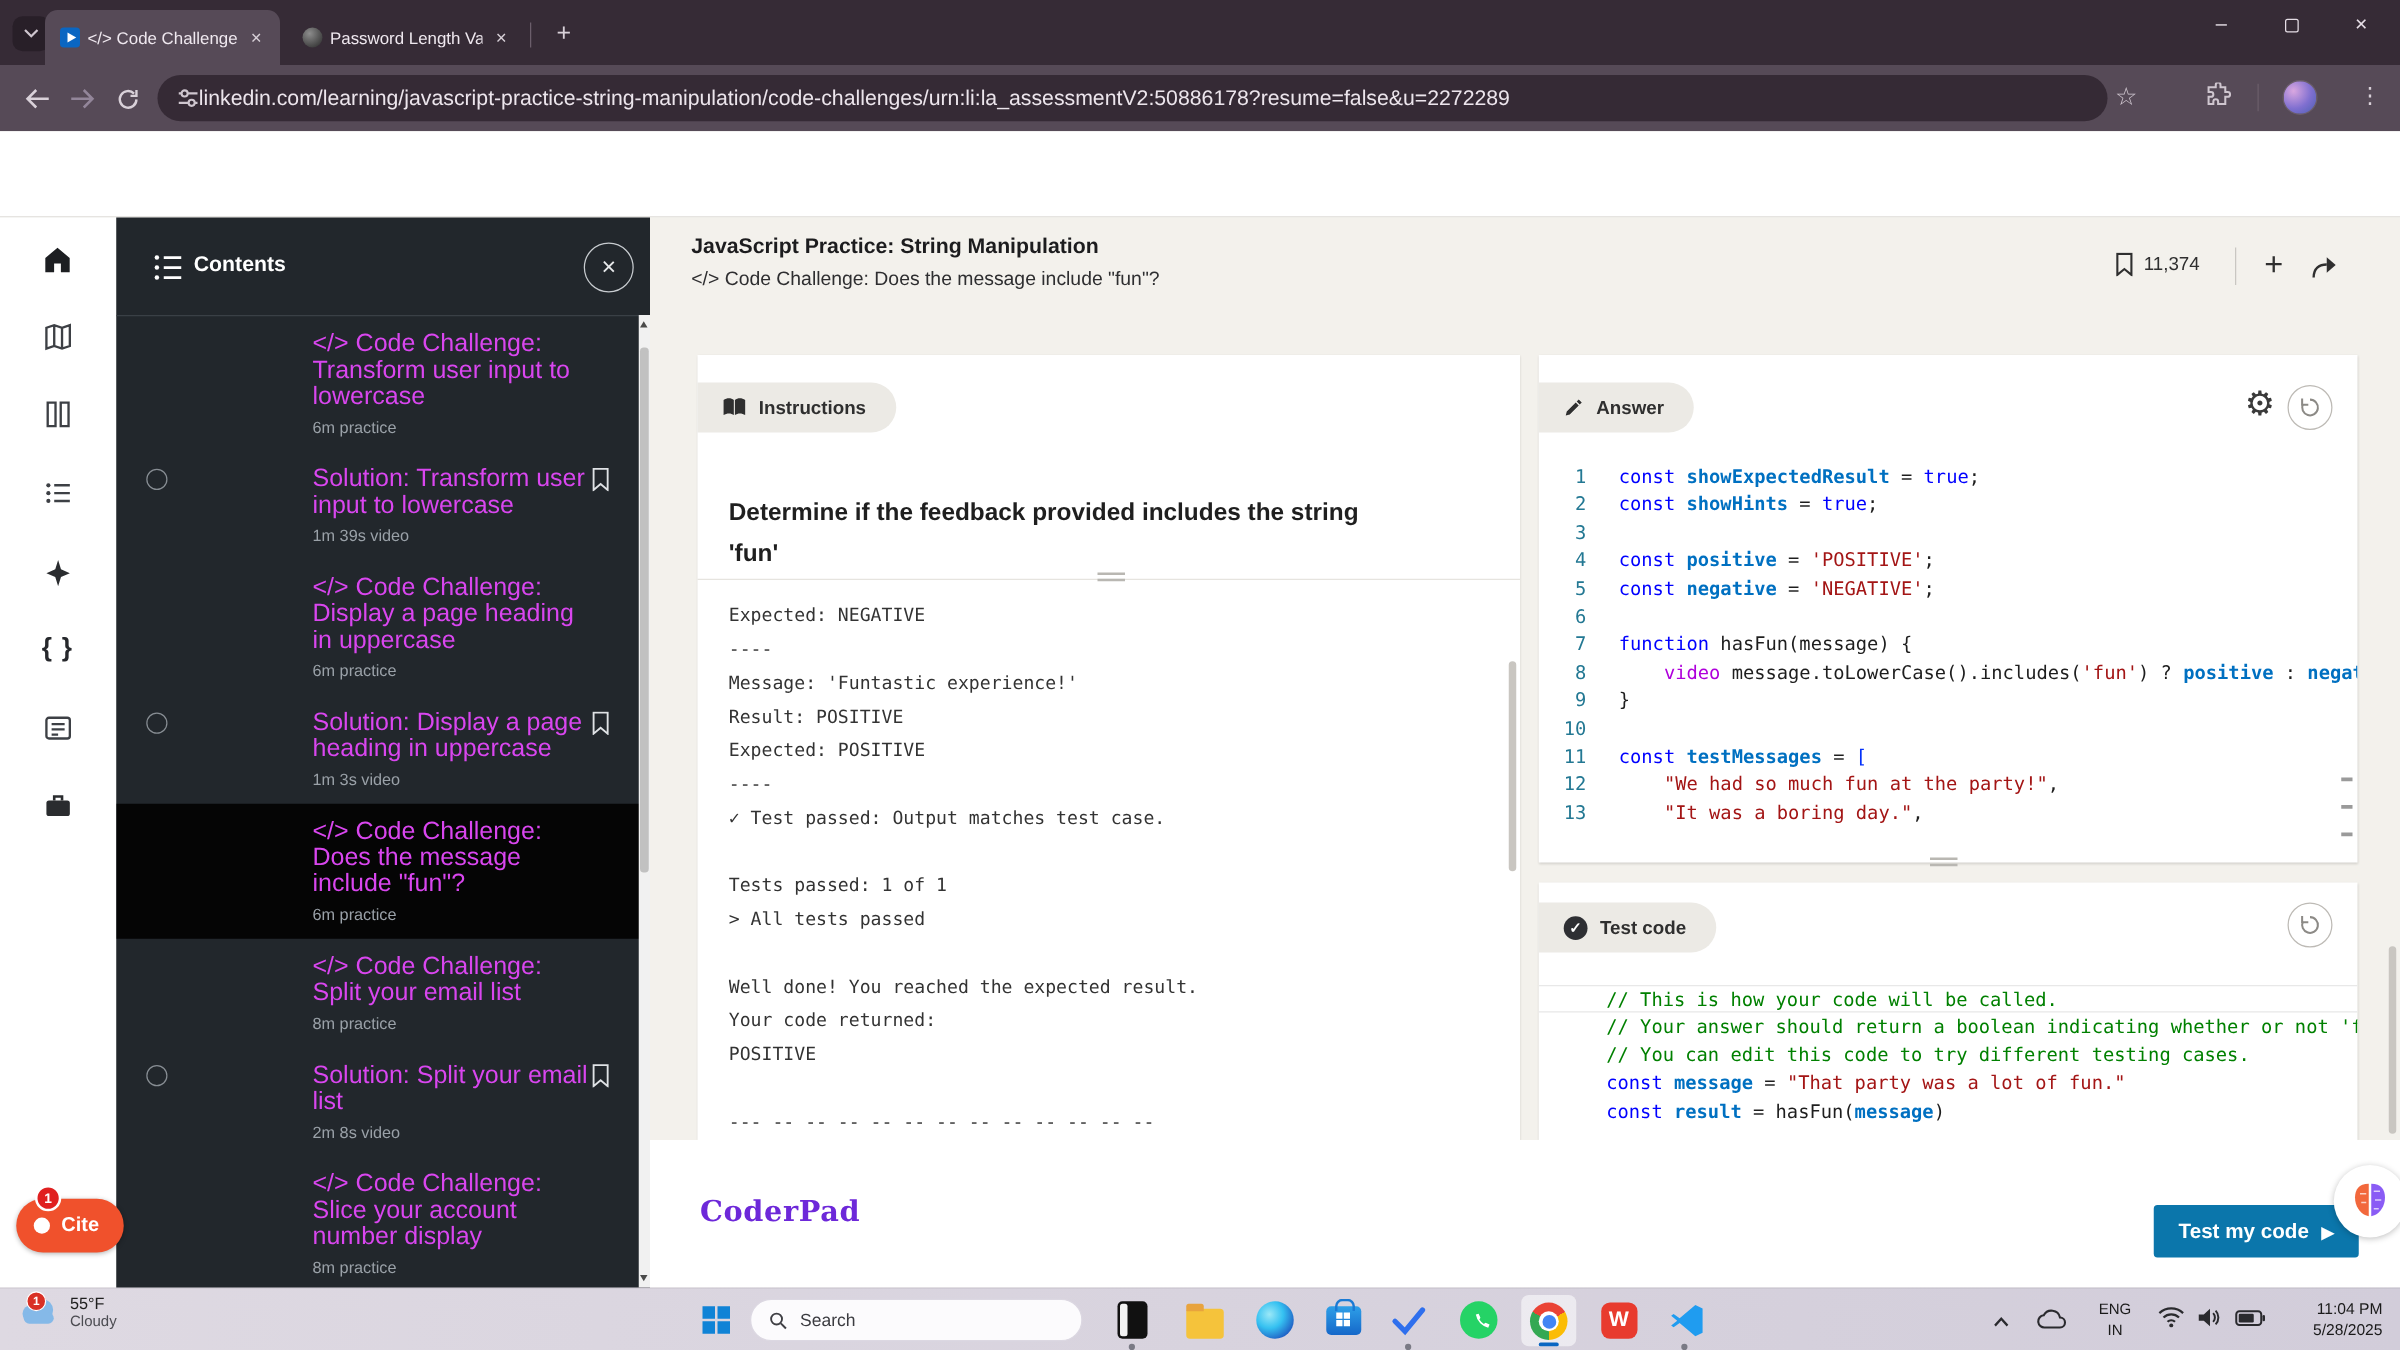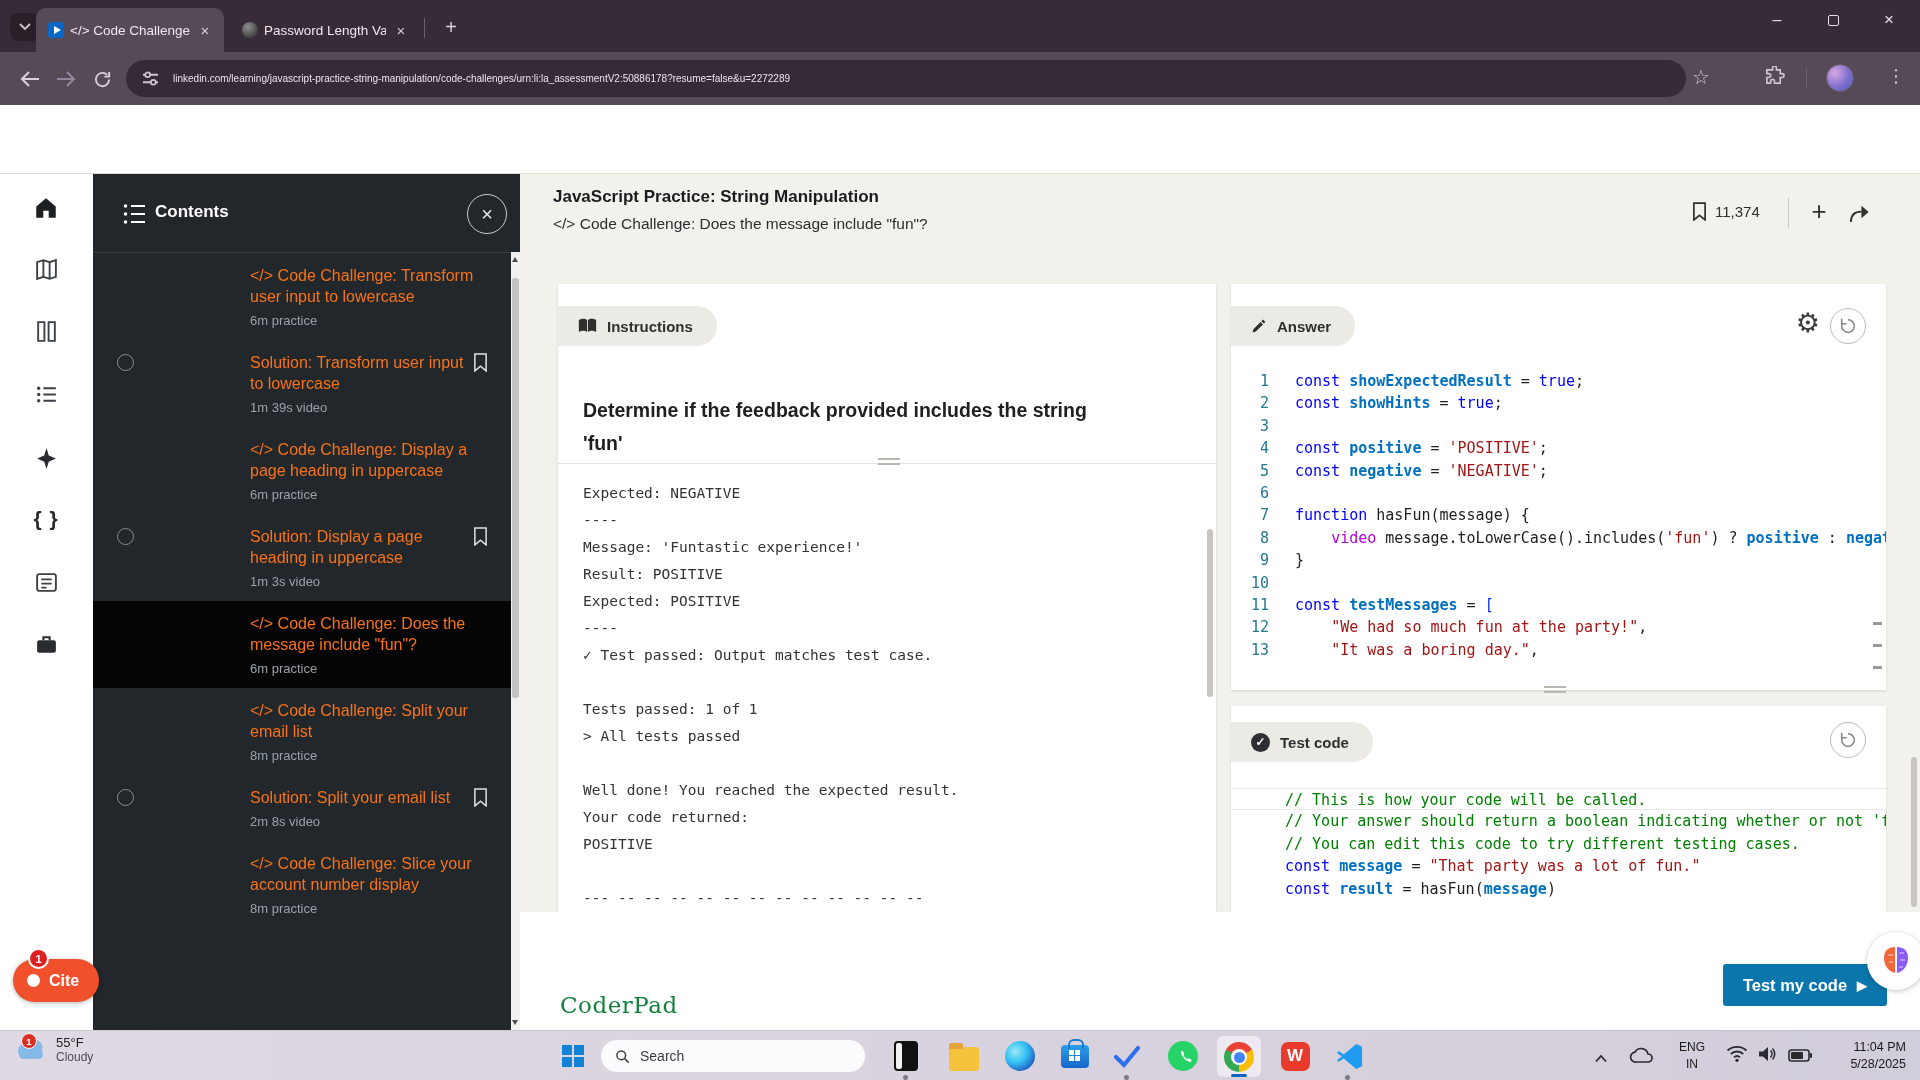--- a/index.html
+++ b/index.html
@@ -30,21 +30,21 @@
   #win-min{left:1754px;font-size:16px;}
   #win-max{left:1810px;}
   #win-max .maxbox{width:11px;height:11px;border:1.3px solid #e6dee6;border-radius:2px;}
   #win-close{left:1866px;font-size:17px;}
 
   
   #toolbar{position:absolute;left:0;top:52px;width:1920px;height:53px;background:#564a57;}
   .nav-ico{position:absolute;top:13px;width:28px;height:28px;display:flex;align-items:center;justify-content:center;}
   #omnibox{position:absolute;left:126px;top:8px;width:1560px;height:37px;border-radius:19px;background:#352a35;
     display:flex;align-items:center;padding:0 16px;}
-  #url-text{font-size:10px;color:#ece5ec;margin-left:14px;white-space:nowrap;overflow:hidden;}
+  #url-text{font-size:17px;color:#ece5ec;white-space:nowrap;overflow:hidden;}
   #star-btn{position:absolute;left:1692px;top:13px;font-size:20px;color:#cfc6cf;}
   #ext-btn{position:absolute;left:1764px;top:14px;}
   #tb-div2{position:absolute;left:1806px;top:15px;width:1px;height:22px;background:#6b5e6b;}
   #avatar-btn{position:absolute;left:1826px;top:12px;width:28px;height:28px;border-radius:50%;
     background:radial-gradient(circle at 30% 30%, #d9a7e0, #7f6fd0 55%, #4a5fb0);border:1px solid #6b5e6b;}
   #kebab-btn{position:absolute;left:1884px;top:13px;font-size:18px;color:#d9d1d9;width:24px;text-align:center;}
 
   
   #liheader{position:absolute;left:0;top:105px;width:1920px;height:69px;background:#fff;border-bottom:1px solid #dedcd7;}
   #burger{position:absolute;left:30px;top:129px;width:27px;}
@@ -74,21 +74,21 @@
   #contents{position:absolute;left:93px;top:174px;width:427px;height:1012px;background:#22272c;overflow:hidden;}
   #contents-header{position:absolute;left:0;top:0;width:100%;height:78px;}
   #contents-title{position:absolute;left:62px;top:28px;color:#fff;font-size:17px;font-weight:bold;}
   #contents-list-icon{position:absolute;left:30px;top:29px;}
   #contents-close{position:absolute;left:374px;top:20px;width:40px;height:40px;border-radius:50%;
     border:1.5px solid #c8ccd0;color:#e8eaec;font-size:20px;display:flex;align-items:center;justify-content:center;}
   #contents-divider{position:absolute;left:0;top:78px;width:100%;height:1px;background:#3a4046;}
   #citems{position:absolute;left:0;top:79px;width:100%;height:777px;overflow:hidden;}
   .citem{position:relative;padding:12px 44px 12px 157px;}
   .citem.selected{background:#050505;}
-  .ctitle{font-size:16px;line-height:21px;color:#f97316;}
+  .ctitle{font-size:20px;line-height:21px;color:#d946ef;}
   .cdur{font-size:13px;color:#9aa1a8;margin-top:6px;}
   .radio{position:absolute;left:24px;top:14px;width:17px;height:17px;border-radius:50%;border:1.6px solid #878d93;}
   .bmk{position:absolute;right:32px;top:13px;}
   
   #cscroll{position:absolute;right:0;top:78px;width:9px;height:778px;background:#f1f1f1;}
   #cscroll .arr-up{position:absolute;left:1px;top:5px;width:0;height:0;border-left:3.5px solid transparent;border-right:3.5px solid transparent;border-bottom:5px solid #4a4a4a;}
   #cscroll .arr-dn{position:absolute;left:1px;bottom:5px;width:0;height:0;border-left:3.5px solid transparent;border-right:3.5px solid transparent;border-top:5px solid #4a4a4a;}
   #cscroll .thumb{position:absolute;left:1px;top:26px;width:7px;height:420px;background:#c1c1c1;border-radius:3px;}
 
   
@@ -137,22 +137,22 @@
   .lc{flex:1;white-space:pre;overflow:hidden;}
   #test-code-area .lc{padding-left:54px;}
   .tk-kw{color:#0000ff;} .tk-vr{color:#0070c1;font-weight:bold;} .tk-st{color:#a31515;}
   .tk-cm{color:#008000;} .tk-rt{color:#af00db;} .tk-pl{color:#1e1e1e;} .tk-br{color:#0431fa;}
   .ruler-dash{position:absolute;right:4px;width:9px;height:3px;background:#9a9a9a;}
   #split-handle{left:1544px;top:686px;}
   #page-scroll{position:absolute;left:1911px;top:757px;width:6px;height:150px;background:#c9c6c1;border-radius:3px;}
 
   
   #footer{position:absolute;left:520px;top:912px;width:1400px;height:118px;background:#fff;}
-  #coderpad{position:absolute;left:40px;top:44px;font-family:"DejaVu Serif",serif;font-weight:normal;
-    font-size:23px;color:#15803d;letter-spacing:0.5px;margin-top:36px;}
+  #coderpad{position:absolute;left:40px;top:44px;font-family:"DejaVu Serif",serif;font-weight:bold;
+    font-size:23px;color:#6d28d9;letter-spacing:0.5px;}
   #run-btn{position:absolute;right:33px;top:52px;width:164px;height:42px;background:#0b76ab;border-radius:3px;
     color:#fff;font-weight:bold;font-size:16.5px;display:flex;align-items:center;justify-content:center;gap:10px;}
   #run-btn .play{font-size:13px;}
   #brain-btn{position:absolute;left:1867px;top:932px;width:58px;height:58px;border-radius:50%;background:#fff;
     box-shadow:0 1px 5px rgba(0,0,0,0.25);display:flex;align-items:center;justify-content:center;}
 
   
   #cite-btn{position:absolute;left:13px;top:959px;height:43px;padding:0 20px 0 14px;border-radius:22px;
     background:#f0512c;display:flex;align-items:center;gap:9px;box-shadow:0 1px 4px rgba(0,0,0,0.3);}
   #cite-dot{width:13px;height:13px;border-radius:50%;background:#fff;}

